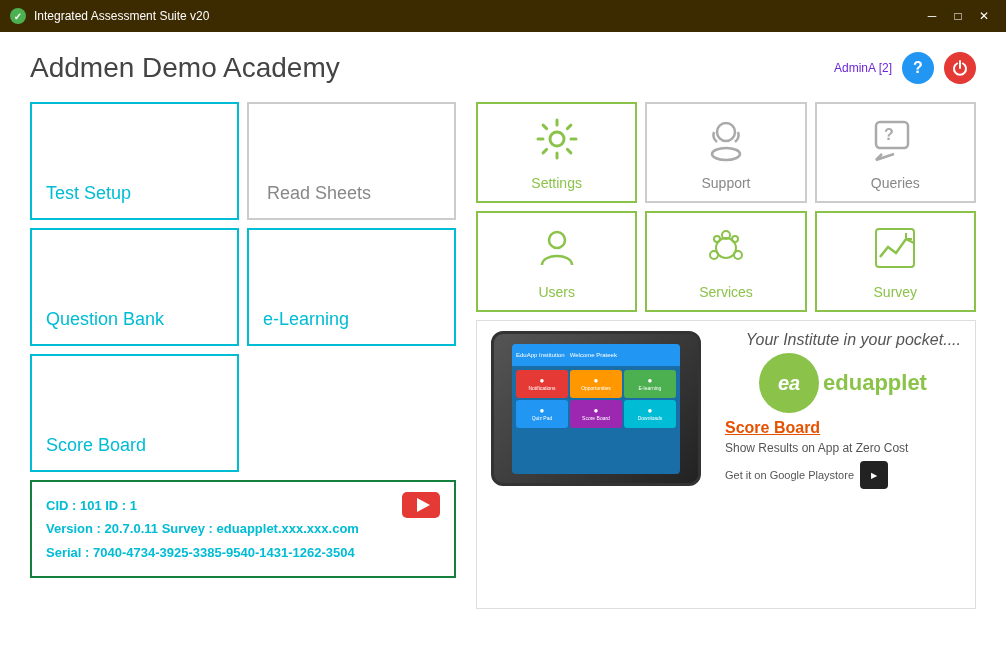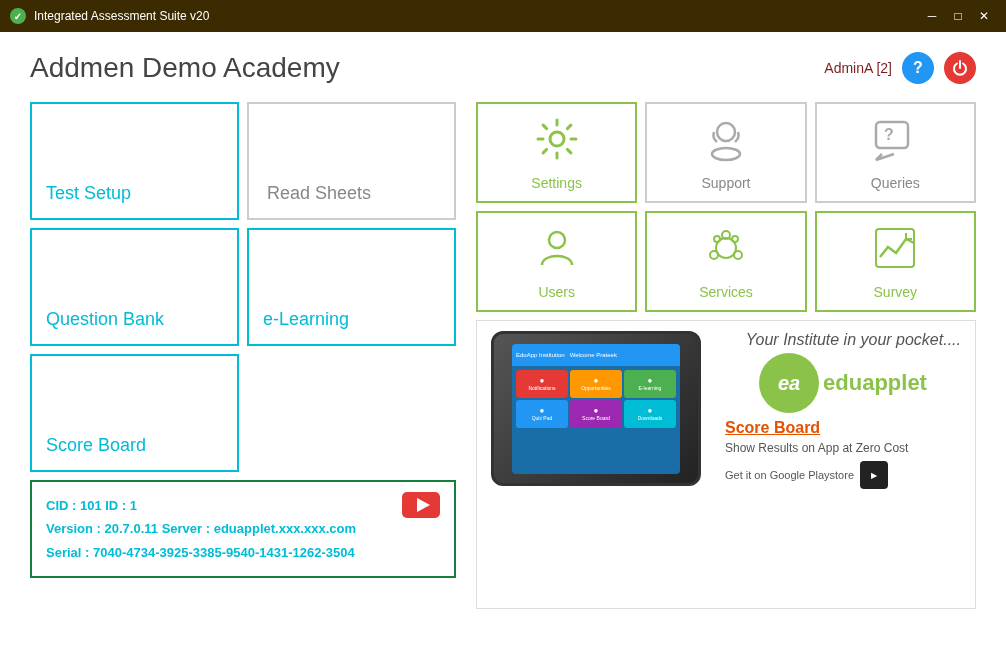--- a/index.html
+++ b/index.html
@@ -55,22 +55,22 @@
       font-size: 28px;
       font-weight: 300;
       color: #444;
     }
     .header-right {
       display: flex;
       align-items: center;
       gap: 10px;
     }
     .admin-label {
-      font-size: 14px;
-      color: #7f1d1d;
+      font-size: 12px;
+      color: #6d28d9;
     }
     .help-btn {
       width: 32px; height: 32px;
       border-radius: 50%;
       background: #2196f3;
       color: white;
       border: none;
       cursor: pointer;
       font-size: 16px;
       font-weight: bold;
@@ -367,21 +367,21 @@
         </div>
 
       <div class="info-box">
         <div class="youtube-icon">
           <svg width="38" height="26" viewBox="0 0 38 26">
             <rect width="38" height="26" rx="5" fill="#e53935"></rect>
             <polygon points="15,6 28,13 15,20" fill="white"></polygon>
           </svg>
         </div>
         <div class="info-line">CID : 101    ID : 1</div>
-        <div class="info-line">Version : 20.7.0.11   Server : eduapplet.xxx.xxx.com</div>
+        <div class="info-line">Version : 20.7.0.11   Survey : eduapplet.xxx.xxx.com</div>
         <div class="info-line">Serial : 7040-4734-3925-3385-9540-1431-1262-3504</div>
       </div>
     </div>
 
     <div class="right-panel">
 
       <div class="service-grid" id="service-grid">
           <div class="service-tile active">
             <div class="tile-icon"><svg width="46" height="46" viewBox="0 0 46 46" fill="none">
                 <circle cx="23" cy="23" r="7" stroke="#8bc34a" stroke-width="3"></circle>

